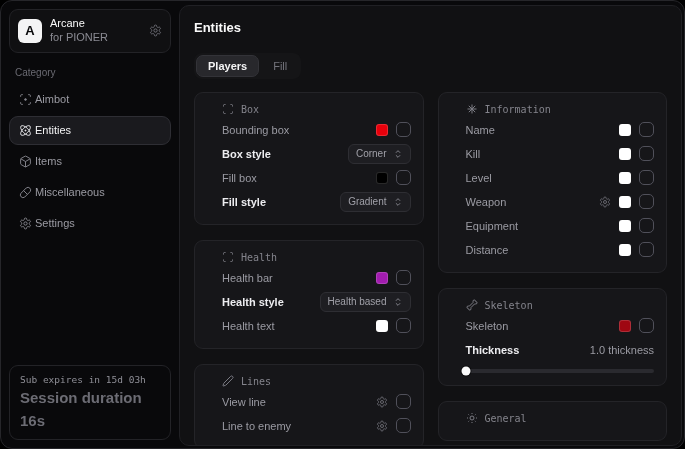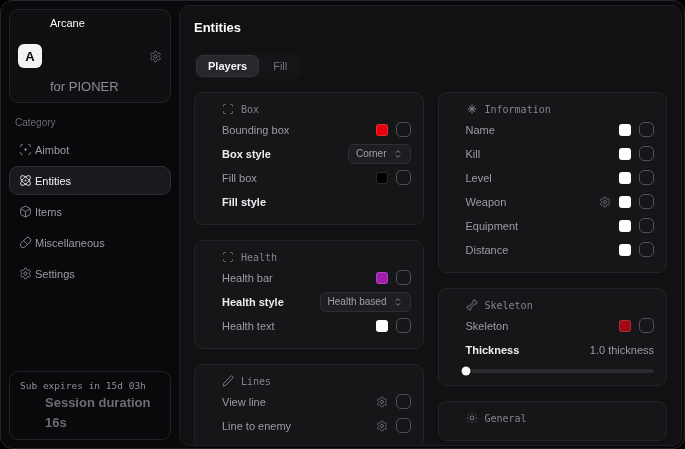--- a/index.html
+++ b/index.html
@@ -6,31 +6,31 @@
   *{box-sizing:border-box;}
   body{font-family:"Liberation Sans",sans-serif;-webkit-font-smoothing:antialiased;}
   .window{position:relative;width:685px;height:449px;background:#09090b;border:1px solid #26262a;border-radius:12px;overflow:hidden;}
 
   
   .sidebar{position:absolute;left:0;top:0;width:178px;height:100%;padding:8px;display:flex;flex-direction:column;}
   .brand{display:flex;align-items:center;gap:8px;border:1px solid #232327;border-radius:9px;padding:7px 8px;background:#101012;}
   .logo{width:24px;height:24px;border-radius:6px;background:#f4f4f5;color:#09090b;font-weight:bold;font-size:13px;display:flex;align-items:center;justify-content:center;}
   .brand-text{flex:1;line-height:1.25;}
   .brand-title{color:#fafafa;font-size:11px;font-weight:normal;}
-  .brand-sub{color:#8b8b93;font-size:13px;margin-top:48px;}
+  .brand-sub{color:#8b8b93;font-size:11px;}
   .brand-gear{color:#6f6f77;display:flex;}
   .category{color:#6a6a72;font-size:10px;margin:14px 6px 6px 6px;}
   .srow{display:flex;align-items:center;gap:3px;padding:7px 9px;margin:1px 0;border:1px solid transparent;border-radius:9px;color:#9b9ba3;font-size:11px;cursor:default;}
   .srow .si{display:flex;color:#84848c;}
   .srow.active{background:#1a1a1e;border-color:#2e2e34;color:#f4f4f5;}
   .srow.active .si{color:#e4e4e7;}
   .spacer{flex:1;}
   .subbox{border:1px solid #232327;border-radius:9px;padding:7px 10px;line-height:1.5;}
   .sub1{font-family:"DejaVu Sans Mono",monospace;font-size:9.5px;color:#8f8f97;}
-  .sub2{font-size:13px;color:#6c6c74;font-weight:bold;margin-left:25px;}
+  .sub2{font-size:15px;color:#6c6c74;font-weight:bold;}
 
   
   .main{position:absolute;left:178px;top:4px;width:503px;height:441px;background:#111113;border:1px solid #202024;border-radius:10px;padding:14px 14px 12px 14px;overflow:hidden;}
   .page-title{color:#fafafa;font-size:13px;font-weight:bold;}
   .tabs{display:inline-flex;gap:2px;margin-top:18px;background:#151517;border-radius:8px;padding:2px;}
   .tab{padding:4px 11px;border-radius:7px;font-size:11px;color:#74747c;border:1px solid transparent;}
   .tab.active{background:#28282c;border-color:#333338;color:#f4f4f5;font-weight:bold;}
   .cols{display:flex;gap:14px;margin-top:13px;}
   .col{flex:1;display:flex;flex-direction:column;gap:15px;}
   .card{background:#161619;border:1px solid #242428;border-radius:9px;padding:10px 12px 12px 27px;}
@@ -180,20 +180,29 @@
           </div>
           <div class="crow">
             <span class="lbl">Fill box</span>
             <span class="ctrls">
               <span class="swatch" style="background: rgb(0, 0, 0);"></span>
               <span class="chk"></span>
             </span>
           </div>
           <div class="crow">
             <span class="lbl strong">Fill style</span>
+            <span class="chip">
+              <span>Gradient</span>
+              <span class="ci">
+                  <svg width="10" height="10" viewBox="0 0 24 24" fill="none" stroke="currentColor" stroke-width="2.2">
+                    <path d="m7 15 5 5 5-5"></path>
+                    <path d="m7 9 5-5 5 5"></path>
+                  </svg>
+                </span>
+            </span>
           </div>
         </div>
 
         <div class="card">
           <div class="chead">
             <span class="ci">
                 <svg width="12" height="12" viewBox="0 0 24 24" fill="none" stroke="currentColor" stroke-width="2">
                   <path d="M3 7V5a2 2 0 0 1 2-2h2"></path>
                   <path d="M17 3h2a2 2 0 0 1 2 2v2"></path>
                   <path d="M21 17v2a2 2 0 0 1-2 2h-2"></path>

